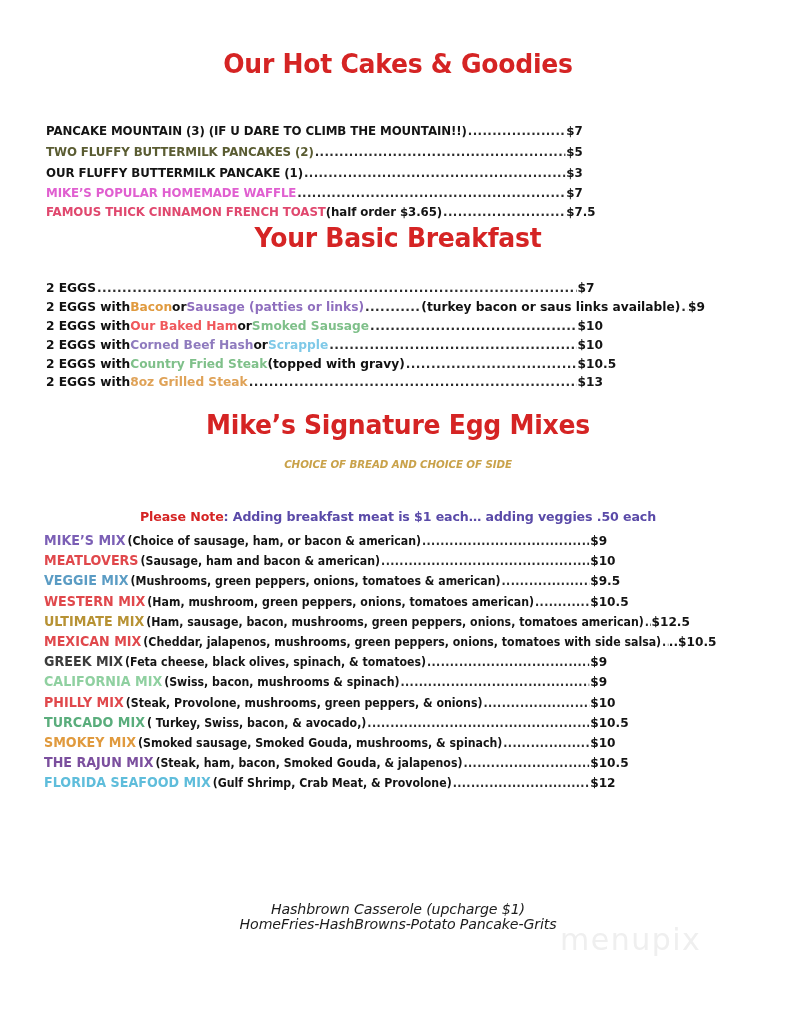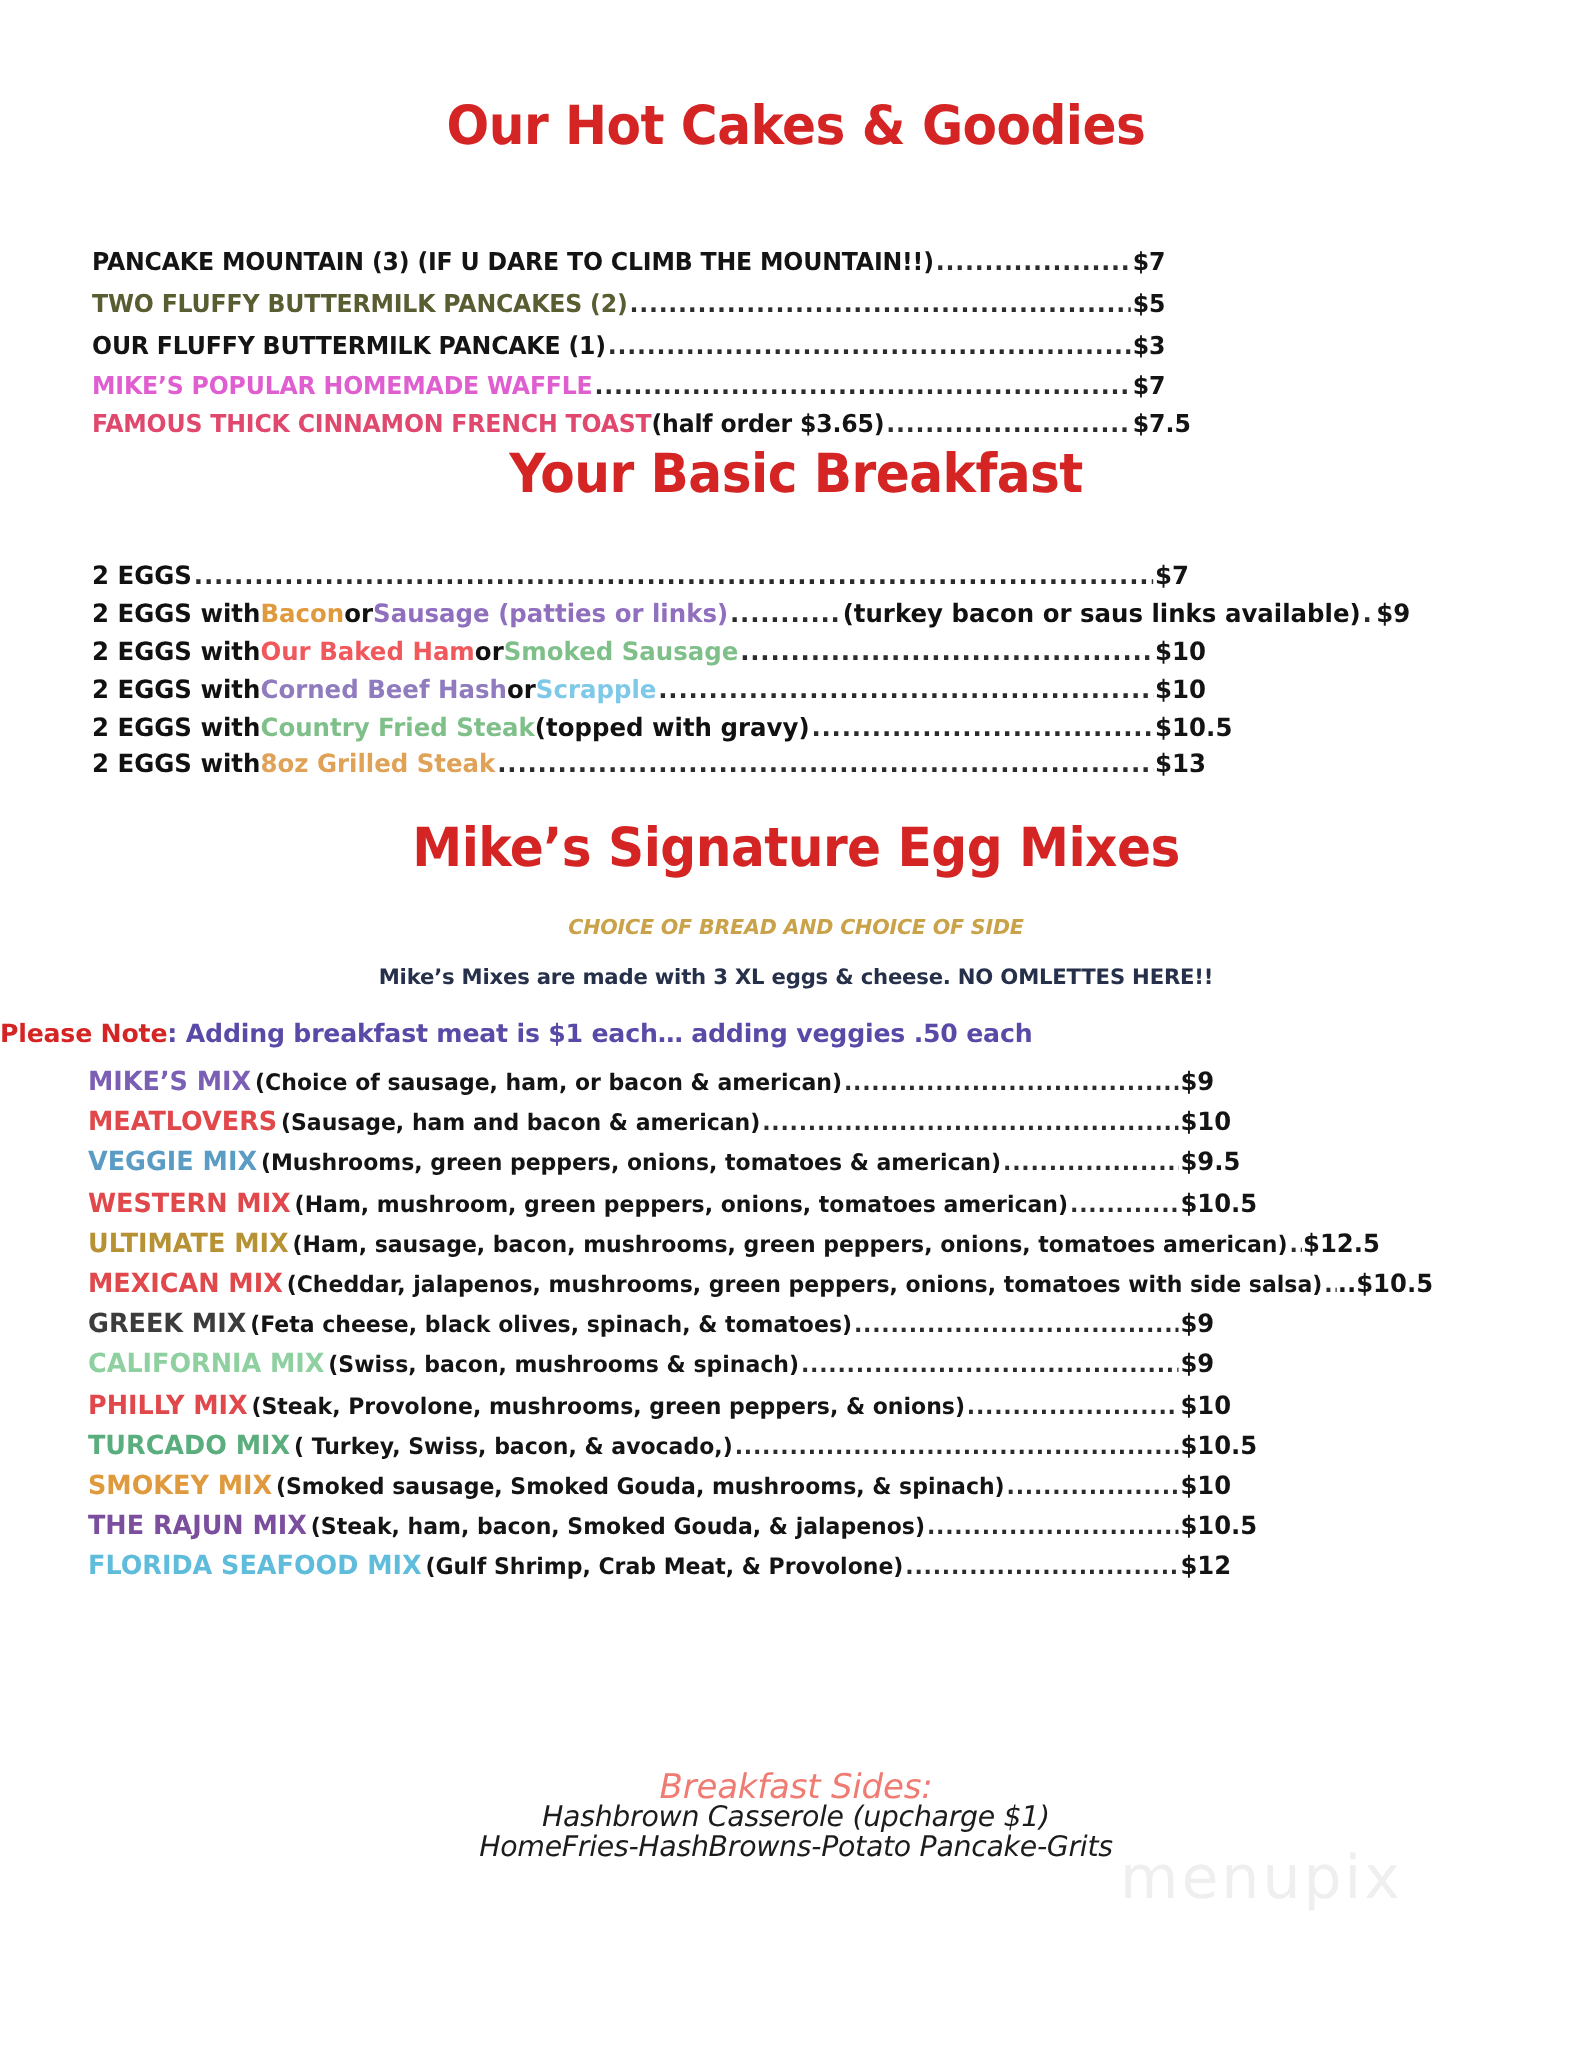--- a/index.html
+++ b/index.html
@@ -135,21 +135,21 @@
     text-align: center;
     color: #27304a;
     font-family: "DejaVu Sans", sans-serif;
     font-size: 10.6px;
     font-weight: bold;
     letter-spacing: -0.1px;
   }
   #mixes-pleasenote {
     position: absolute;
     left: 0; top: 509px; width: 796px;
-    text-align: left;
+    text-align: center;
     font-family: "DejaVu Sans", sans-serif;
     font-size: 12.6px;
     font-weight: bold;
     letter-spacing: -0.1px;
   }
   #mixes-pleasenote .pn-label { color: #d52424; }
   #mixes-pleasenote .pn-body  { color: #5a4aa8; }
 
   
   .sec3-line {
@@ -277,21 +277,20 @@
         <span class="hl" style="color: rgb(223, 162, 87);">8oz Grilled Steak</span>
         <span class="ml-dots">............................................................................................................................................</span>
         <span class="ml-price">$13</span>
       </div>
     </div>
 
   <div class="section-title" id="title-mixes">Mike’s Signature Egg Mixes</div>
 
   <div id="mixes-subtitle">CHOICE OF BREAD AND CHOICE OF SIDE</div>
 
-  <div id="mixes-note">Mike’s Mixes are made with 3 XL eggs &amp; cheese. NO OMLETTES HERE!!</div>
 
   <div id="mixes-pleasenote">
     <span class="pn-label">Please Note</span><span class="pn-body">: Adding breakfast meat is $1 each… adding veggies .50 each</span>
   </div>
 
   <div id="mixes-list">
       <div class="menu-line sec3-line" style="top: 533px;">
         <span class="mix-name" style="color: rgb(123, 95, 181);">MIKE’S MIX</span>
         <span class="mix-desc">(Choice of sausage, ham, or bacon &amp; american)</span>
         <span class="ml-dots" style="font-size: 11.4px;">......................................................................................................................................................</span>
@@ -366,20 +365,19 @@
       <div class="menu-line sec3-line" style="top: 775px;">
         <span class="mix-name" style="color: rgb(95, 189, 219);">FLORIDA SEAFOOD MIX</span>
         <span class="mix-desc">(Gulf Shrimp, Crab Meat, &amp; Provolone)</span>
         <span class="ml-dots" style="font-size: 11.4px;">......................................................................................................................................................</span>
         <span class="ml-price">$12</span>
       </div>
     </div>
 
 
 
-  <div class="foot-head" id="foot-sides-head">Breakfast Sides:</div>
 
   <div class="foot-line" id="foot-sides-1">HomeFries-HashBrowns-Potato Pancake-Grits</div>
 
   <div class="foot-line" id="foot-sides-2">Hashbrown Casserole (upcharge $1)</div>
 
 
 </div>
 
 </body></html>

